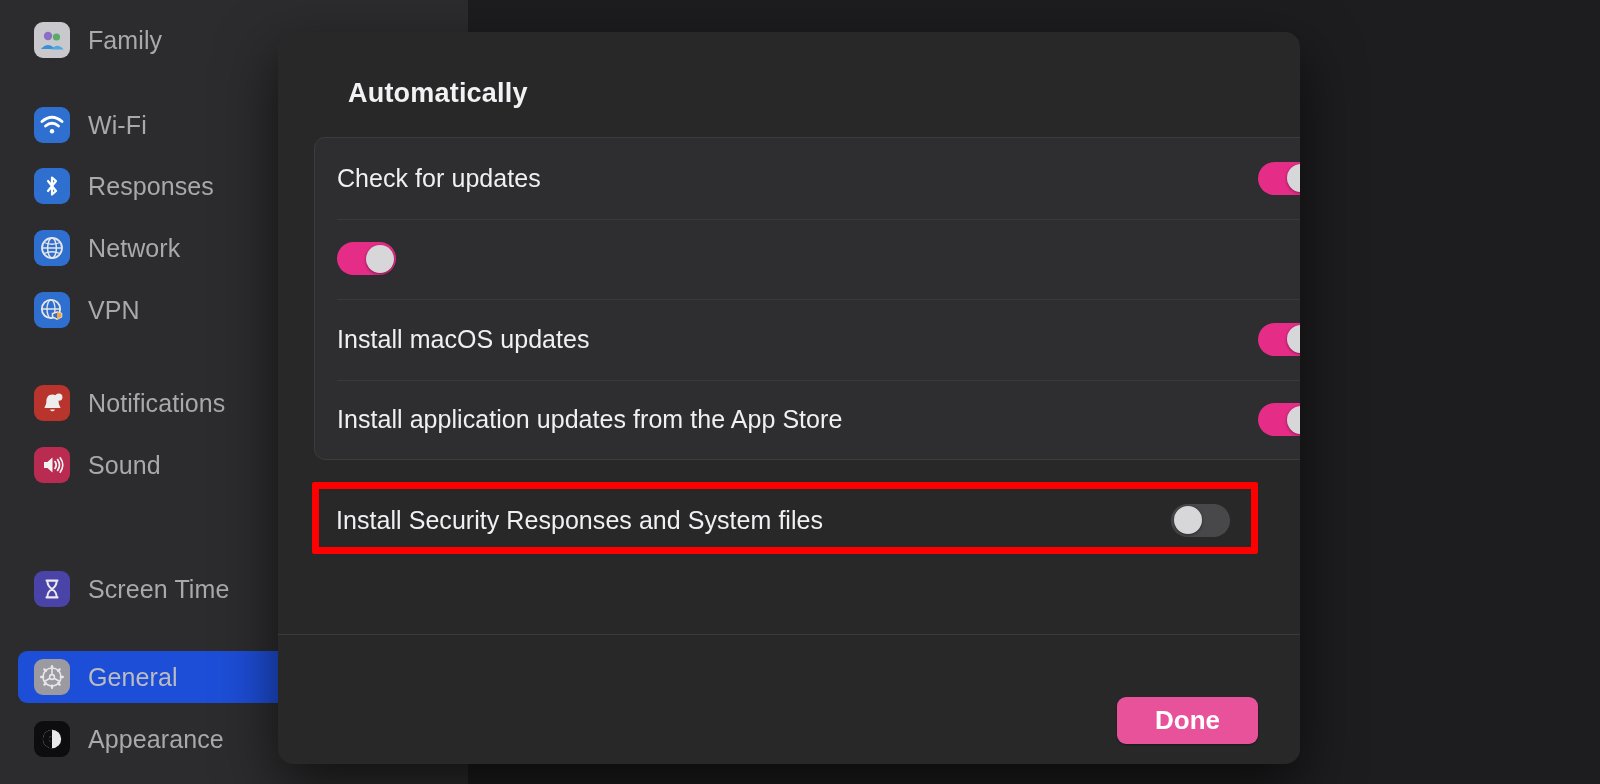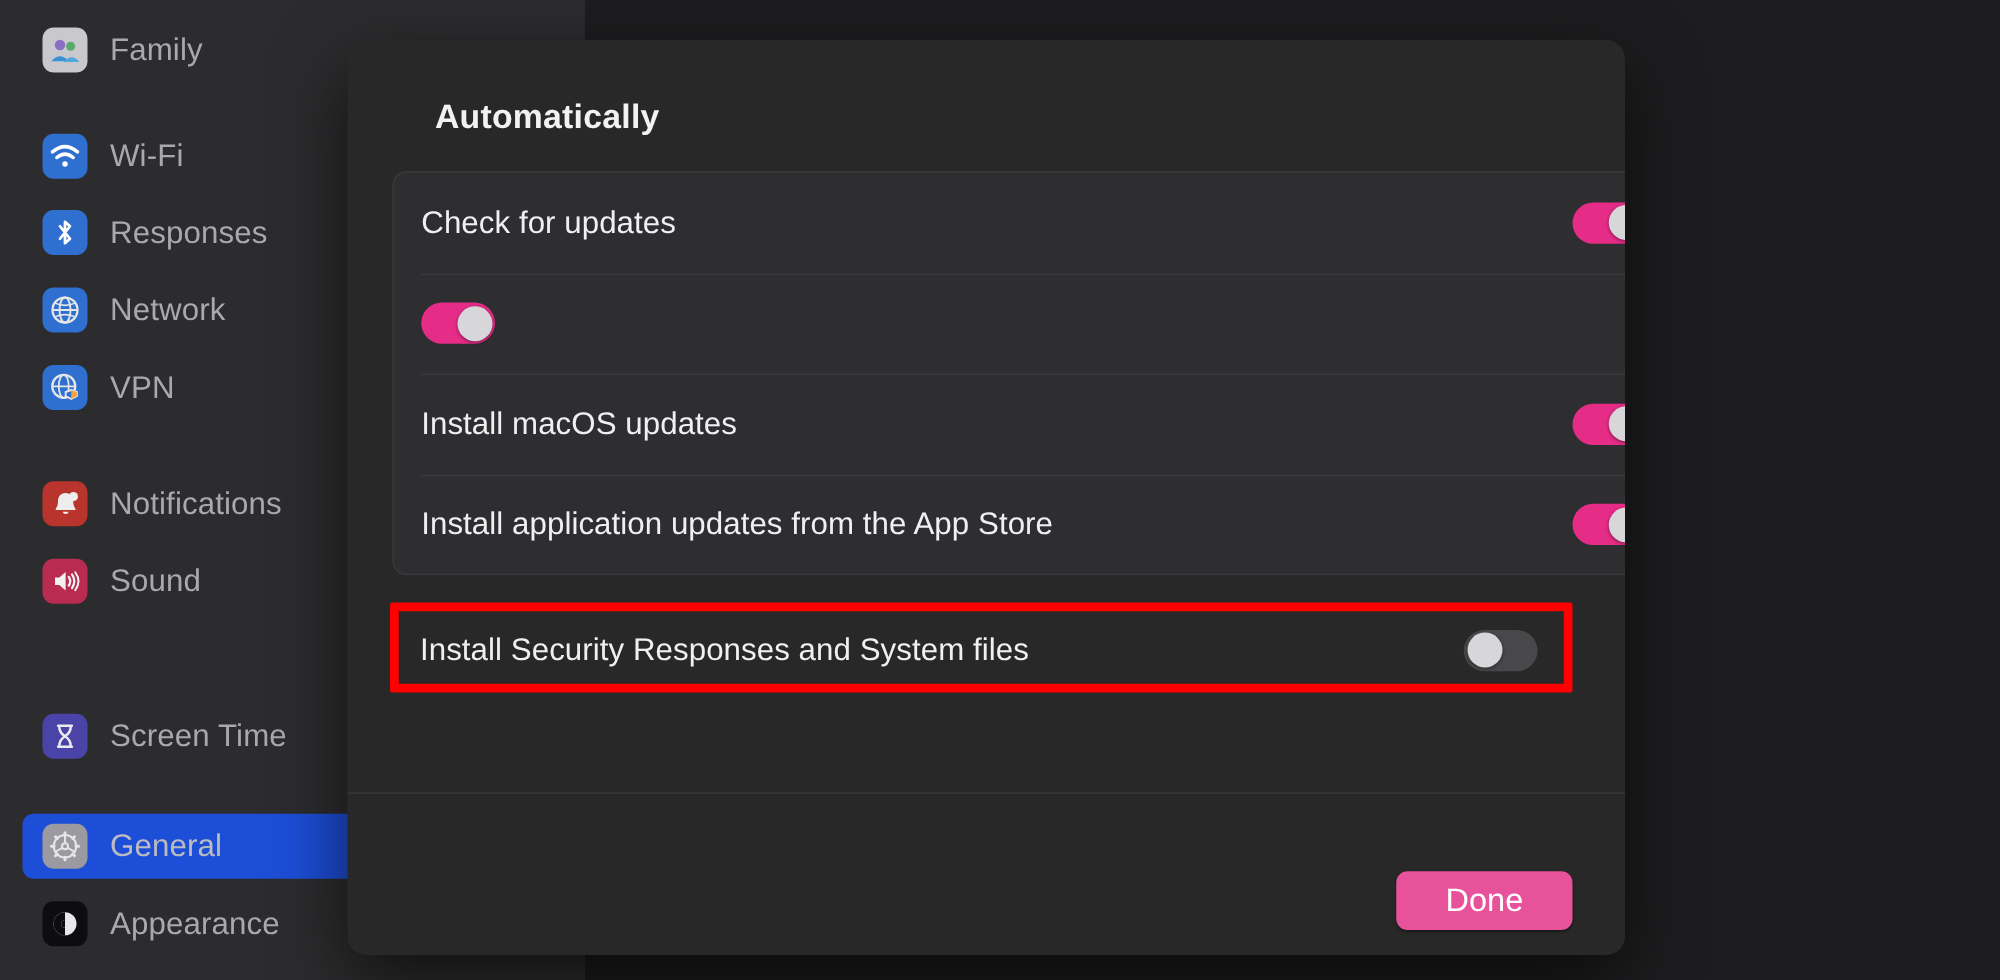--- a/index.html
+++ b/index.html
@@ -134,21 +134,21 @@
     background:#3a3a3d;
   }
   .footer {
     position:absolute; left:0; right:0; top:603px; height:129px;
   }
   .done-btn {
     position:absolute; right:42px; top:62px;
     width:141px; height:47px; border-radius:9px;
     background:#e8529a;
     border:none;
-    color:#ffffff; font-size:26px; font-weight:400;
+    color:#ffffff; font-size:26px; font-weight:700;
     font-family:"Liberation Sans","DejaVu Sans",sans-serif;
     display:flex; align-items:center; justify-content:center;
     cursor:pointer;
     box-shadow:0 1px 2px rgba(0,0,0,0.4);
   }
 </style>
 </head>
 <body>
 
 <div id="root">

